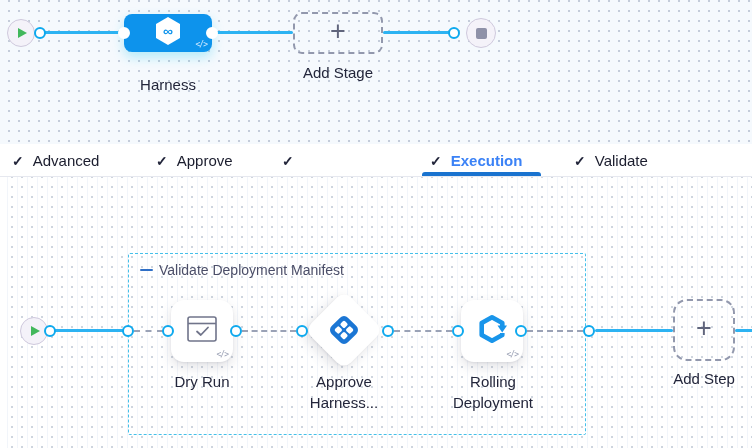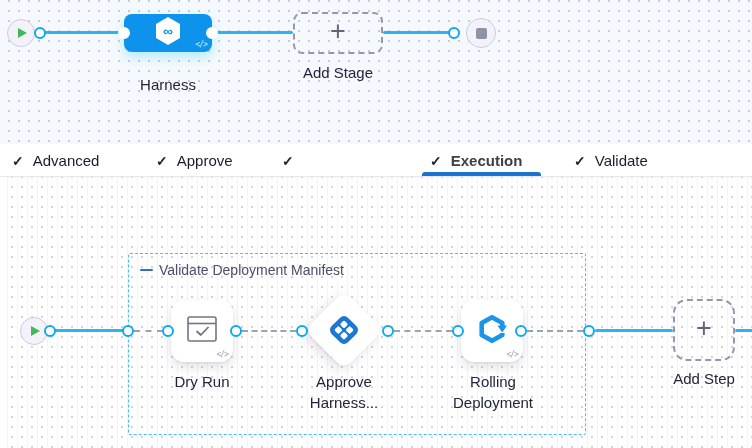--- a/index.html
+++ b/index.html
@@ -46,21 +46,21 @@
 
   
   .stage-node{position:absolute;left:124px;top:14px;width:88px;height:38px;border-radius:8px;
     background:#0d93ec;box-shadow:0 5px 12px rgba(12,199,240,0.28);z-index:3;
     display:flex;align-items:center;justify-content:center;}
 
   
   .tab{position:absolute;top:0;height:33px;display:flex;align-items:center;gap:9px;cursor:pointer;}
   .tab .check{color:#23263b;font-size:14px;font-weight:700;}
   .tab .tlabel{color:#1b1d2e;font-size:15px;}
-  .tab.active .tlabel{font-weight:700;color:#404040;}
+  .tab.active .tlabel{font-weight:700;color:#3b82f6;}
   .tab-underline{position:absolute;left:422px;bottom:0;width:119px;height:4px;
     background:#1a73cf;border-radius:3px 3px 0 0;}
 
   
   .group-box{position:absolute;left:123px;top:76px;width:458px;height:182px;
     border:1px dashed #44c0ea;border-radius:2px;z-index:1;}
   .group-head{position:absolute;left:11px;top:8px;display:flex;align-items:center;gap:6px;}
   .group-dash{width:13px;height:2.5px;background:#2f6fc6;border-radius:1px;}
   .group-title{color:#4b4e68;font-size:14px;}
   .step-box{position:absolute;width:62px;height:62px;background:#fff;border-radius:13px;z-index:4;

